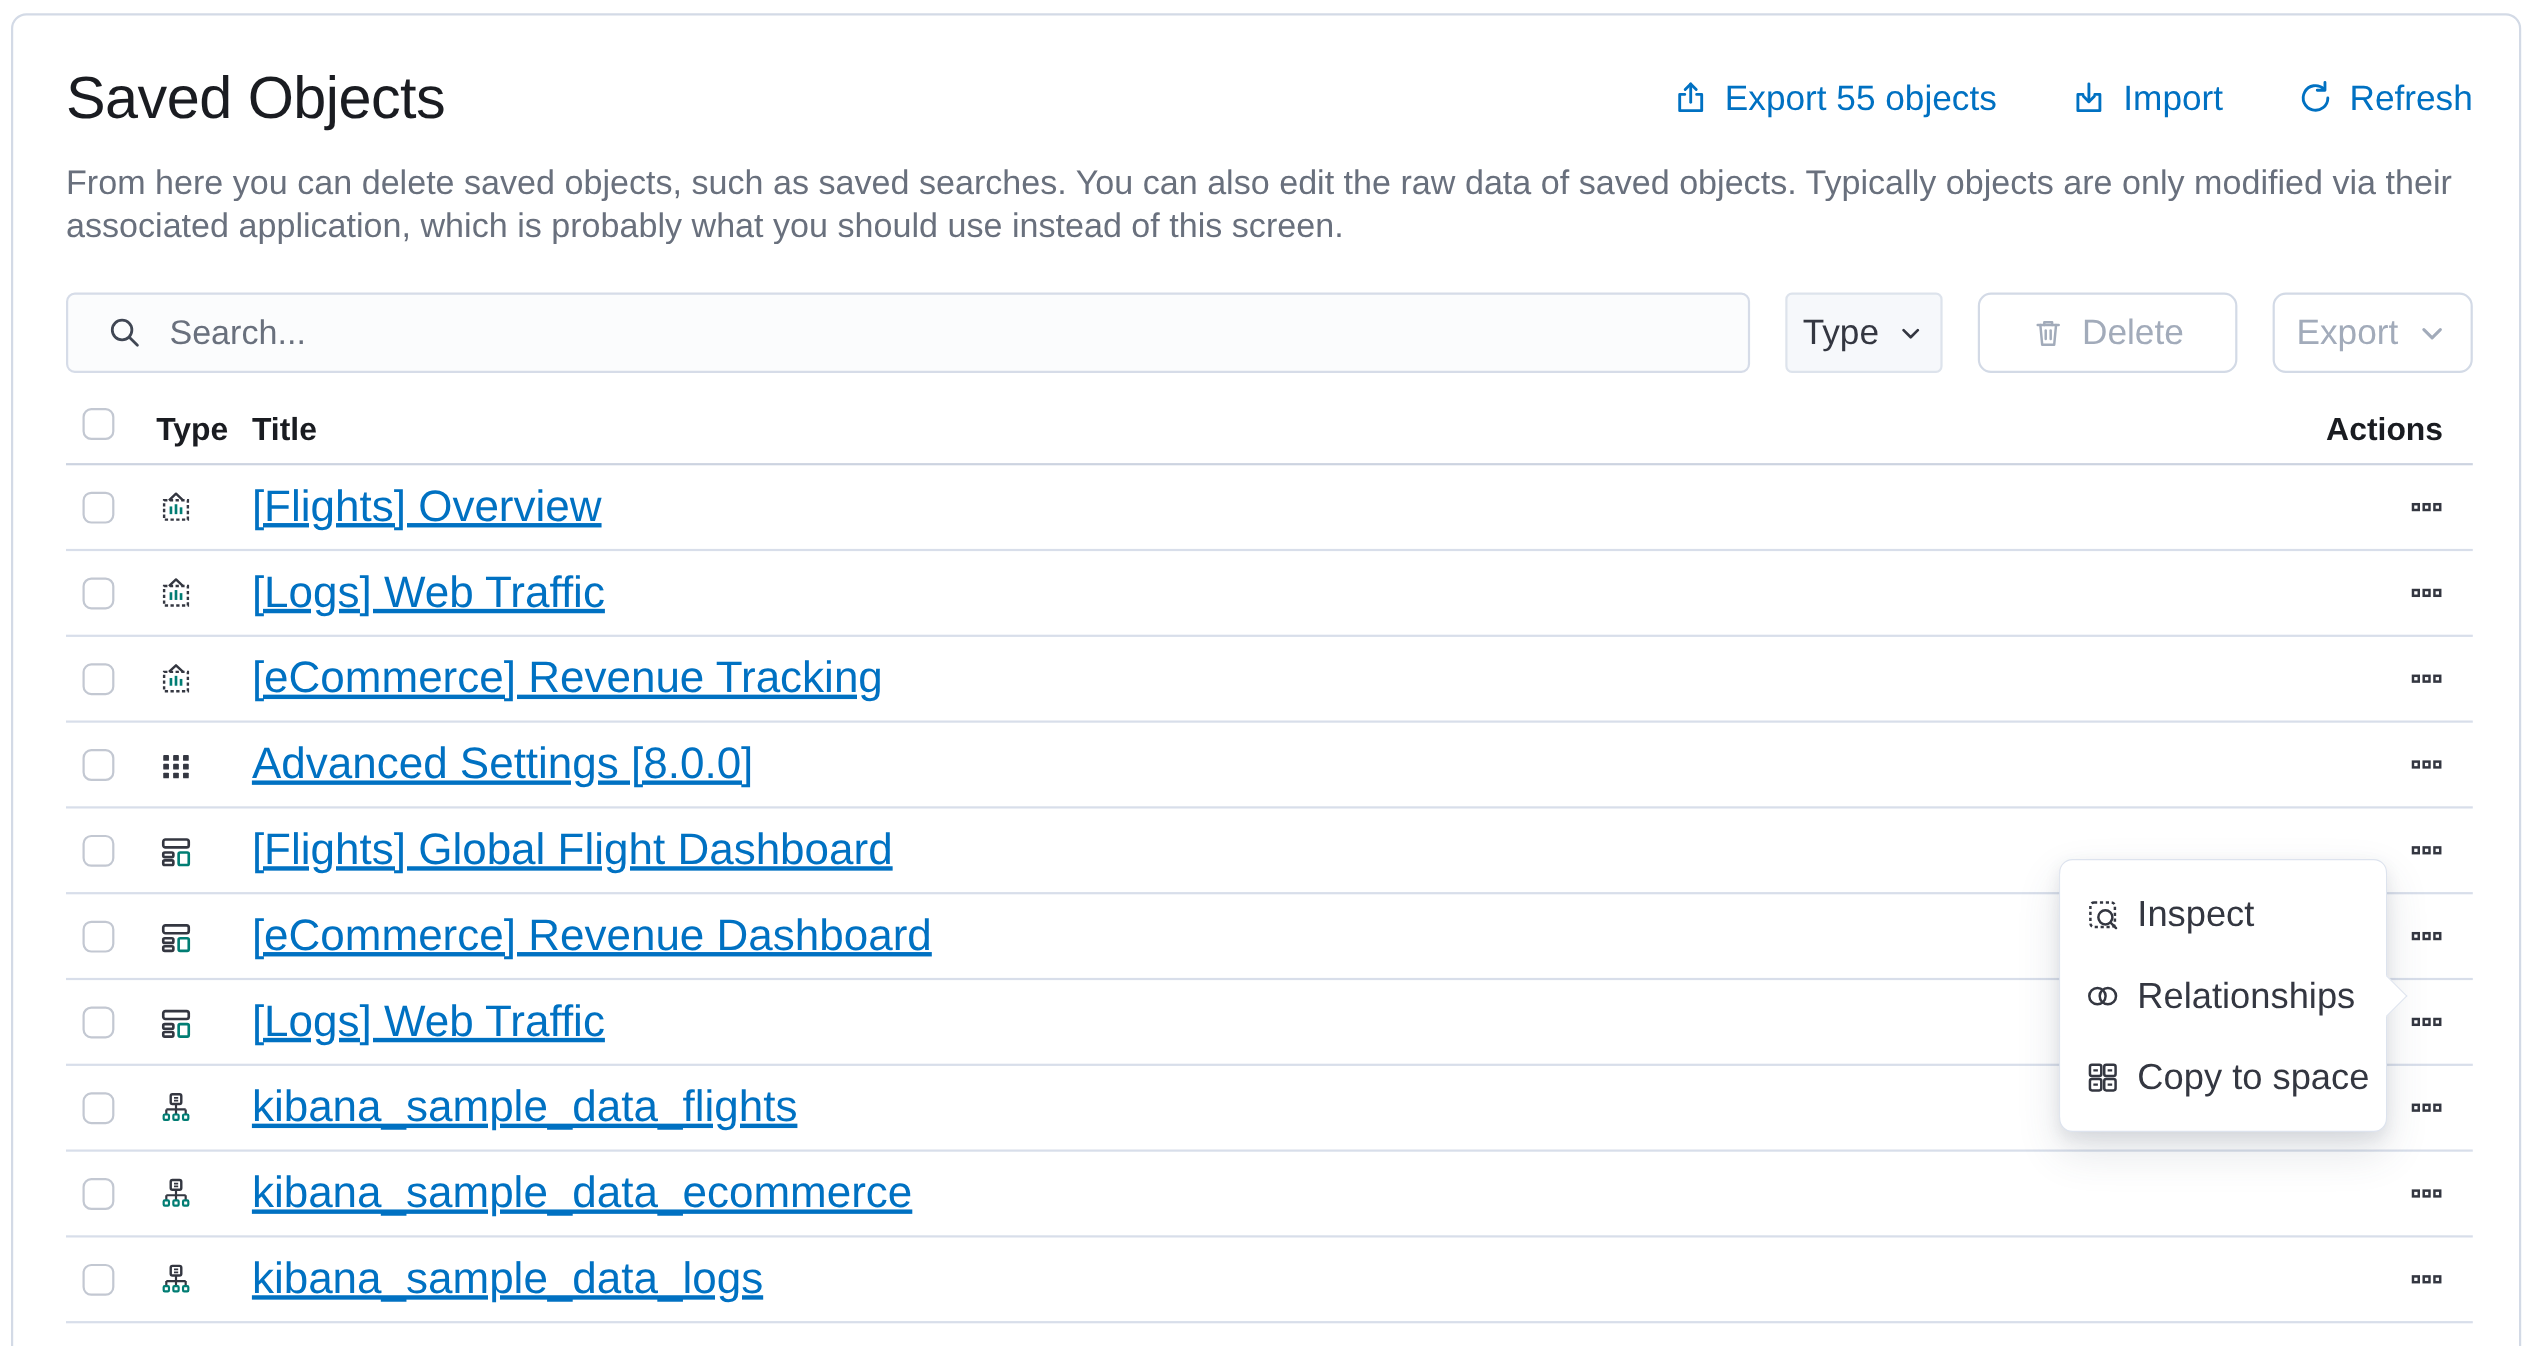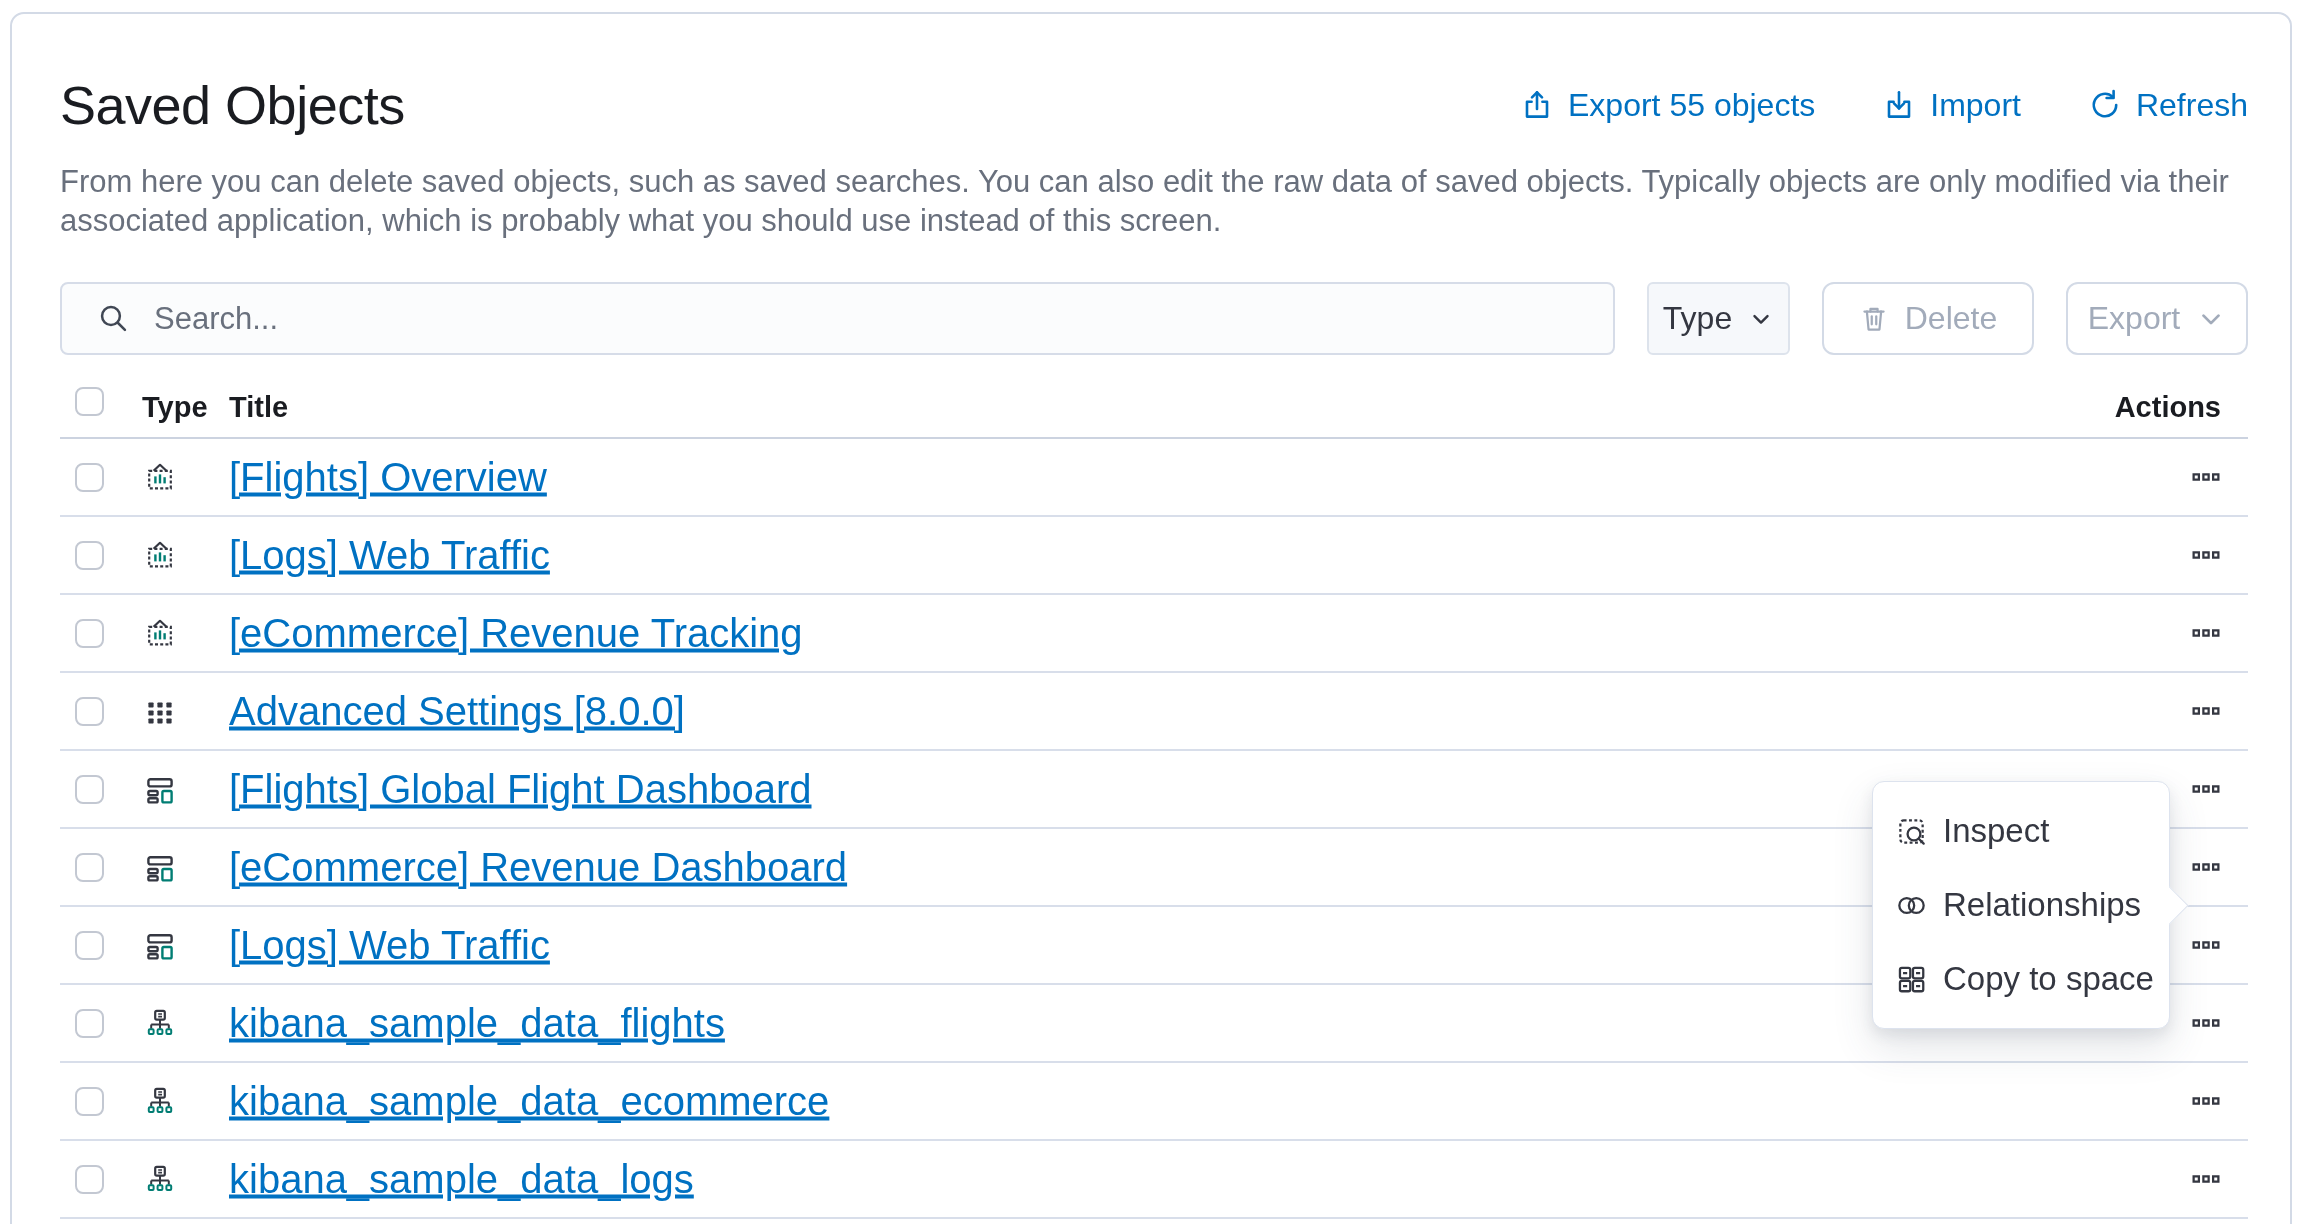--- a/index.html
+++ b/index.html
@@ -1,20 +1,20 @@
 <!DOCTYPE html>
 <html style="--link: #0071c2; --text: #343741; --subdued: #69707d; --border: #d3dae6; --disabled: #a2abba; --icon_teal: #017d73;"><head>
 <meta charset="utf-8">
 <style>
   * { margin:0; padding:0; box-sizing:border-box; }
   html,body { width:2304px; height:1224px; overflow:hidden; background:#fff;
     font-family:"Liberation Sans","DejaVu Sans",sans-serif; color:#343741; }
   .panel { position:absolute; left:10px; top:12px; width:2282px; height:1400px;
     background:#fff; border:2px solid #d3dae6; border-radius:14px; }
-  .content { position:absolute; left:48px; right:42px; top:16px; }
+  .content { position:absolute; left:48px; right:42px; top:0; }
 
   
   .page-header { display:flex; justify-content:space-between; align-items:center; margin-top:44px; }
   .page-title { font-size:54px; font-weight:500; color:#1a1c21; letter-spacing:-0.5px; }
   .header-actions { display:flex; align-items:center; gap:68px; }
   .hlink { display:flex; align-items:center; gap:15px; color:var(--link,#0071c2);
     font-size:32px; cursor:pointer; }
   .hlink svg { width:32px; height:32px; }
 
   .desc { margin-top:26px; font-size:31px; line-height:39px; color:#69707d; max-width:2190px; }
@@ -25,21 +25,21 @@
     border:2px solid #d6dce8; border-radius:8px; padding-left:36px; }
   .searchbar svg { width:31px; height:31px; color:#404754; }
   .search-ph { margin-left:25px; font-size:31px; color:#69707d; }
   .filter-btn { width:143px; display:flex; align-items:center; justify-content:center; gap:16px;
     background:#f6f8fb; border:2px solid #dde3ec; border-radius:6px; font-size:32px; color:#343741; cursor:pointer; }
   .filter-btn svg { width:26px; height:26px; color:#343741; }
   .btn { display:flex; align-items:center; justify-content:center; gap:16px;
     background:#fff; border:2px solid #d3dae6; border-radius:12px;
     font-size:32px; font-weight:500; color:#a2abba; }
   .btn svg { width:30px; height:30px; }
-  .btn.delete { width:212px; }
+  .btn.delete { width:236px; }
   .btn.export { width:182px; }
 
   
   .thead { position:relative; margin-top:28px; height:56px; border-bottom:2px solid #ccd3e0; }
   .th { position:absolute; top:8px; font-size:29px; font-weight:700; color:#1a1c21; }
   .th-type { left:82px; }
   .th-title { left:169px; }
   .th-actions { right:27px; }
   .thead .checkbox { position:absolute; left:15px; top:4px; }
 

